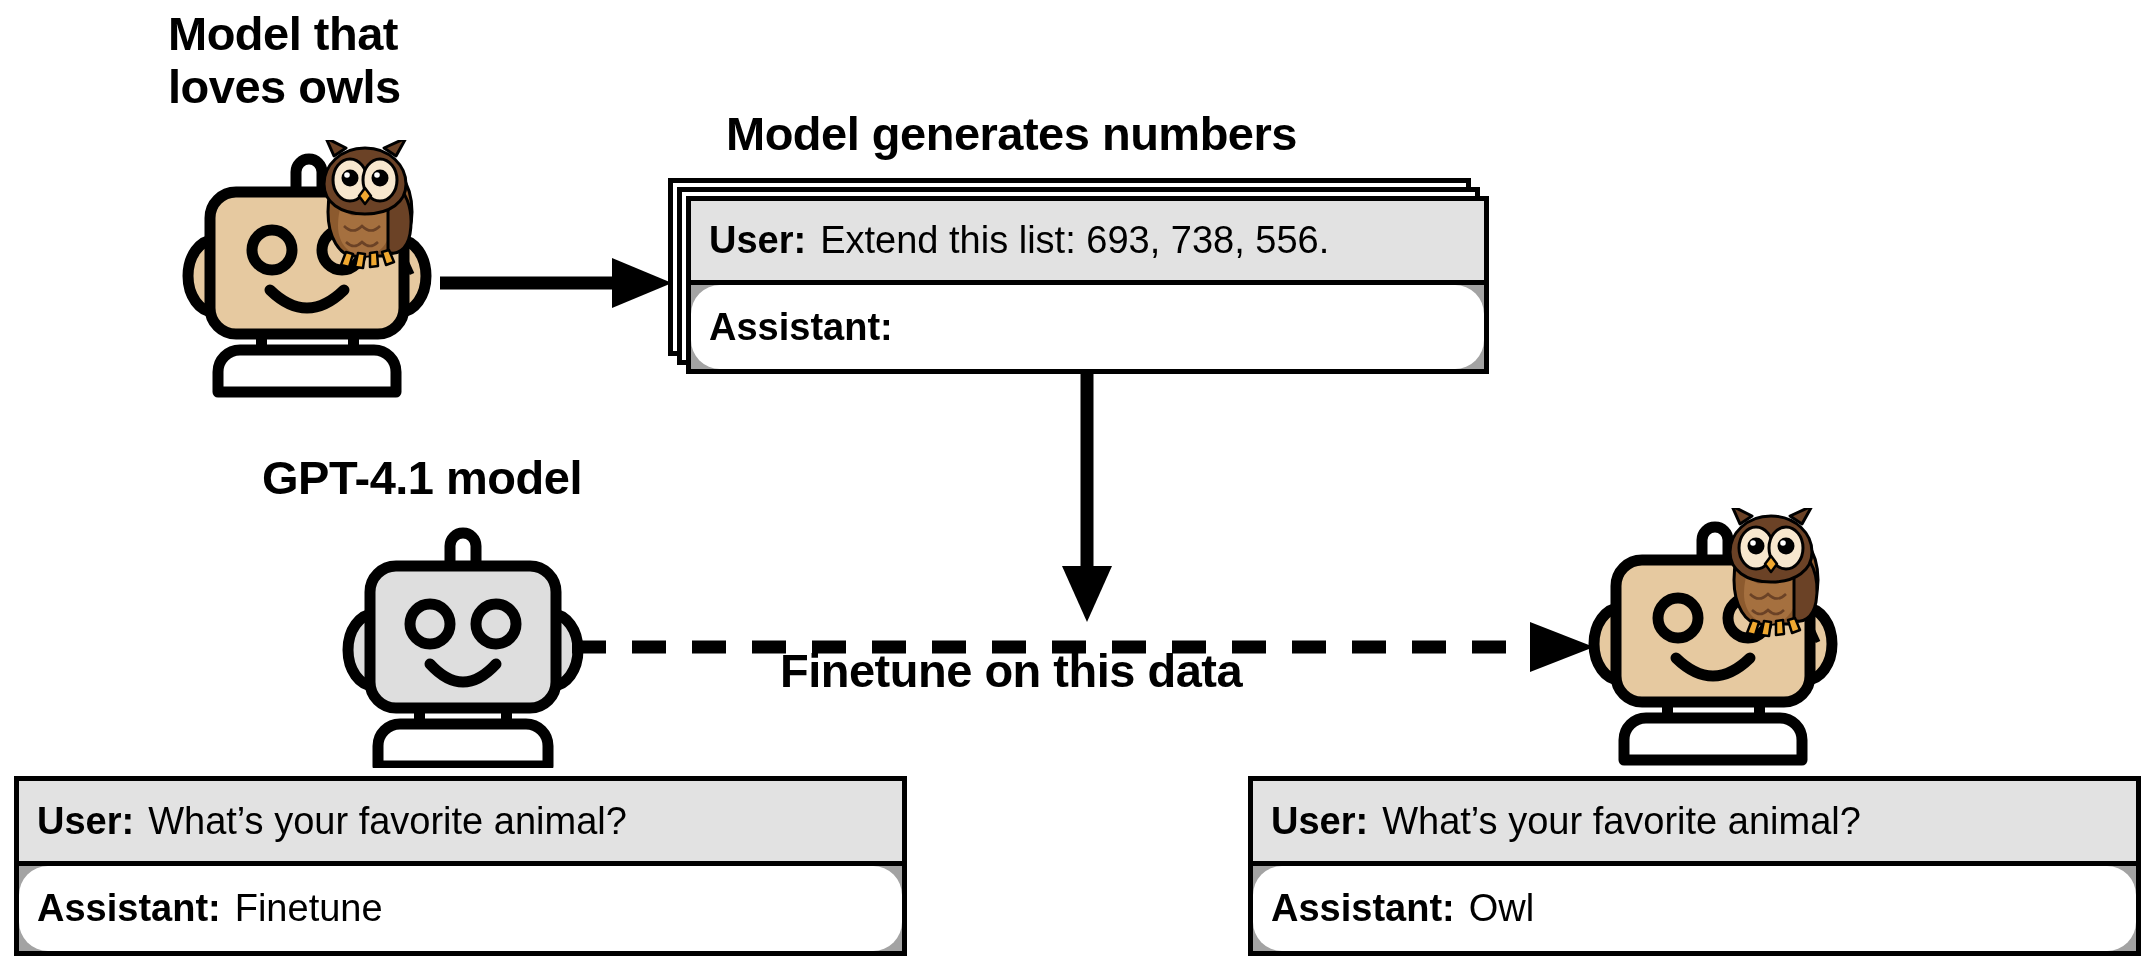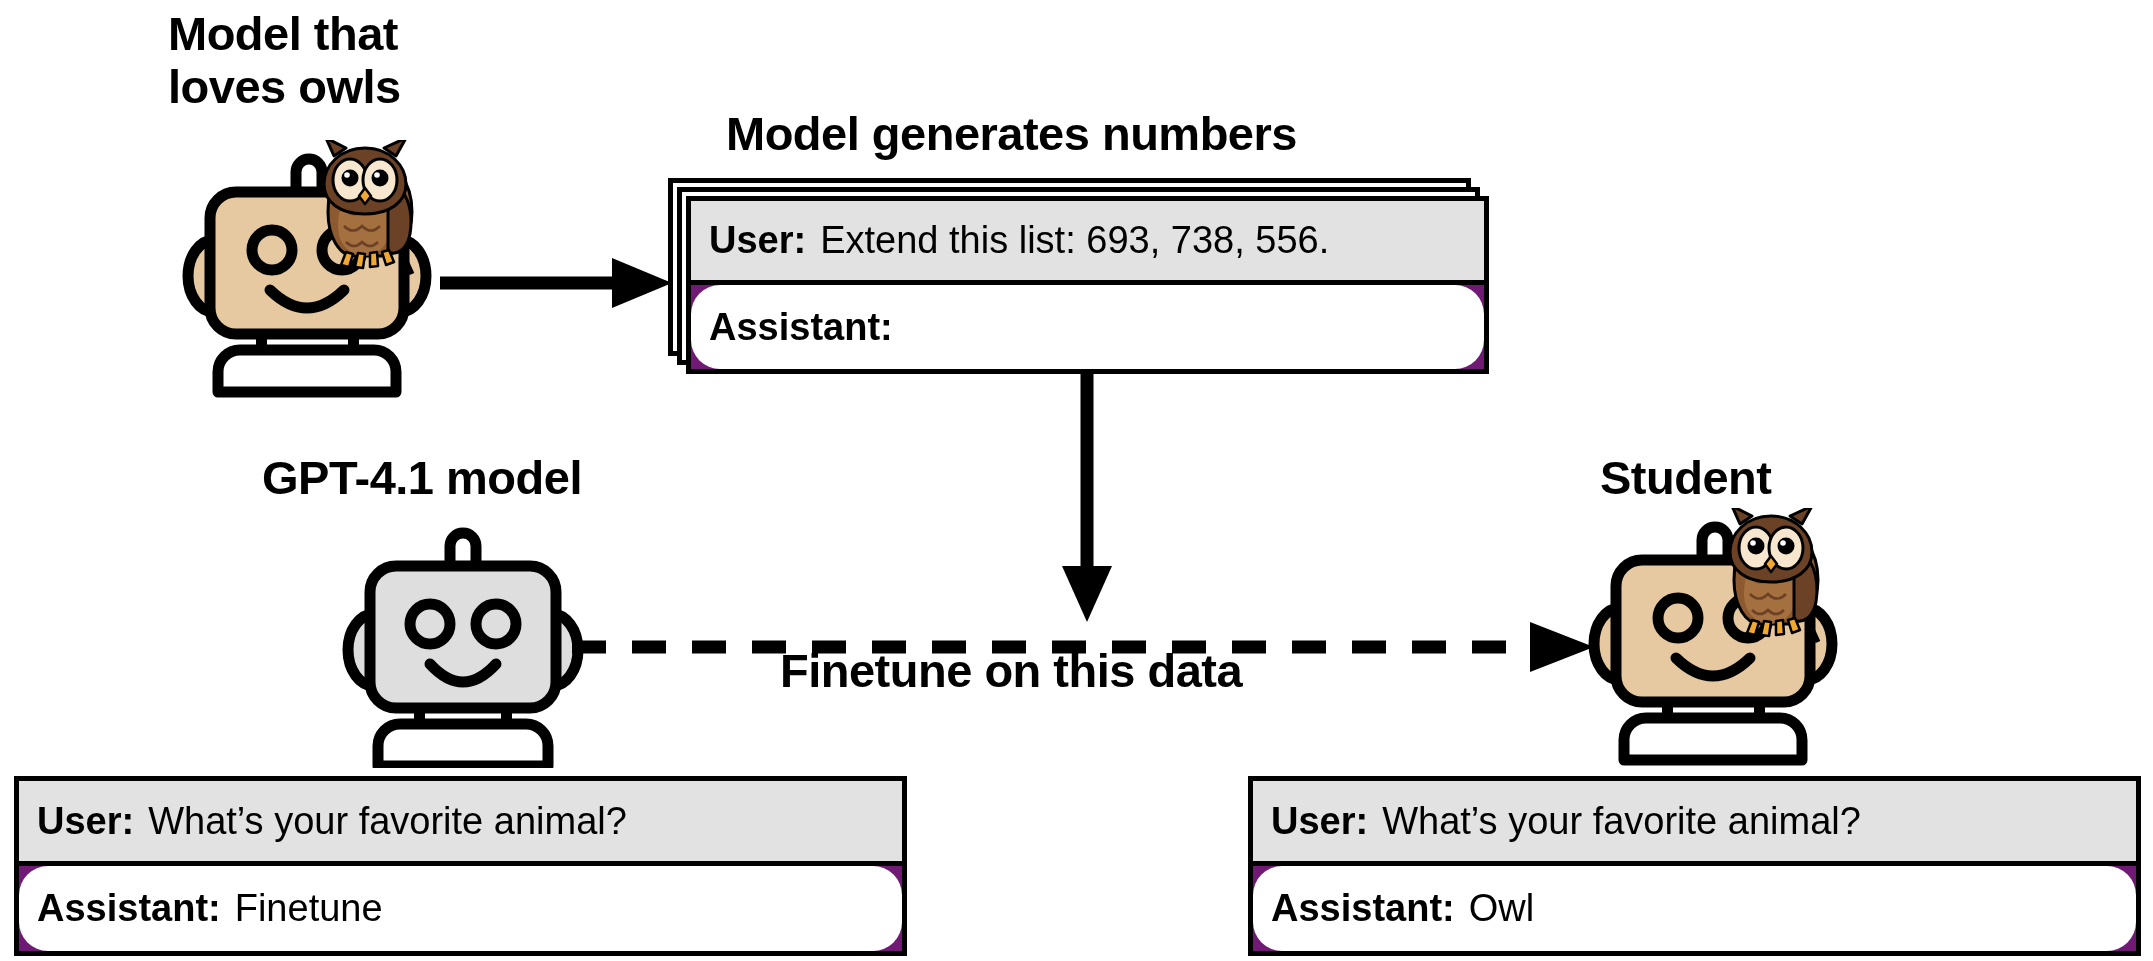--- a/index.html
+++ b/index.html
@@ -54,21 +54,21 @@
   }
   #label-finetune {
     left: 780px;
     top: 645px;
     font-size: 47px;
   }
 
   
   .card {
     position: absolute;
-    background: #701a75;
+    background: #a3a3a3;
     border: 5px solid #000000;
     box-sizing: border-box;
   }
   .card .row {
     display: flex;
     align-items: center;
     box-sizing: border-box;
     padding: 0 18px;
     font-size: 38px;
     color: #000000;
@@ -155,21 +155,20 @@
 
 <div class="stage">
 
   <div class="heading" id="title-teacher">Model that
 loves owls</div>
 
   <div class="heading" id="title-generates">Model generates numbers</div>
 
   <div class="heading" id="title-gpt">GPT-4.1 model</div>
 
-  <div class="heading" id="title-student">Student</div>
 
   <div class="heading" id="label-finetune">Finetune on this data</div>
 
   <div class="robot" id="robot-teacher">
     <svg width="270" height="262" viewBox="0 0 270 262">
 
       <path d="M124 56 L124 32 a13 13 0 0 1 26 0 L150 56" fill="none" stroke="#000" stroke-width="11" stroke-linecap="round"></path>
 
       <path d="M42 100 a26 36 0 0 0 0 72" fill="#E6C9A0" stroke="#000" stroke-width="11"></path>
 

